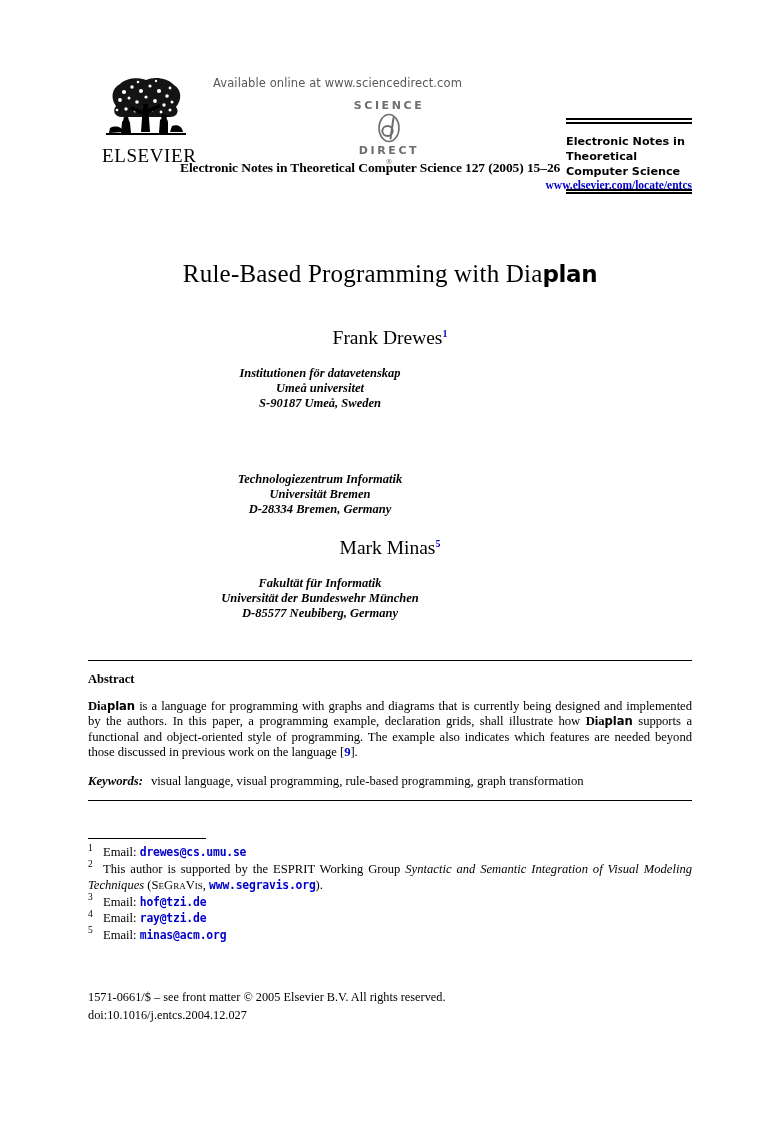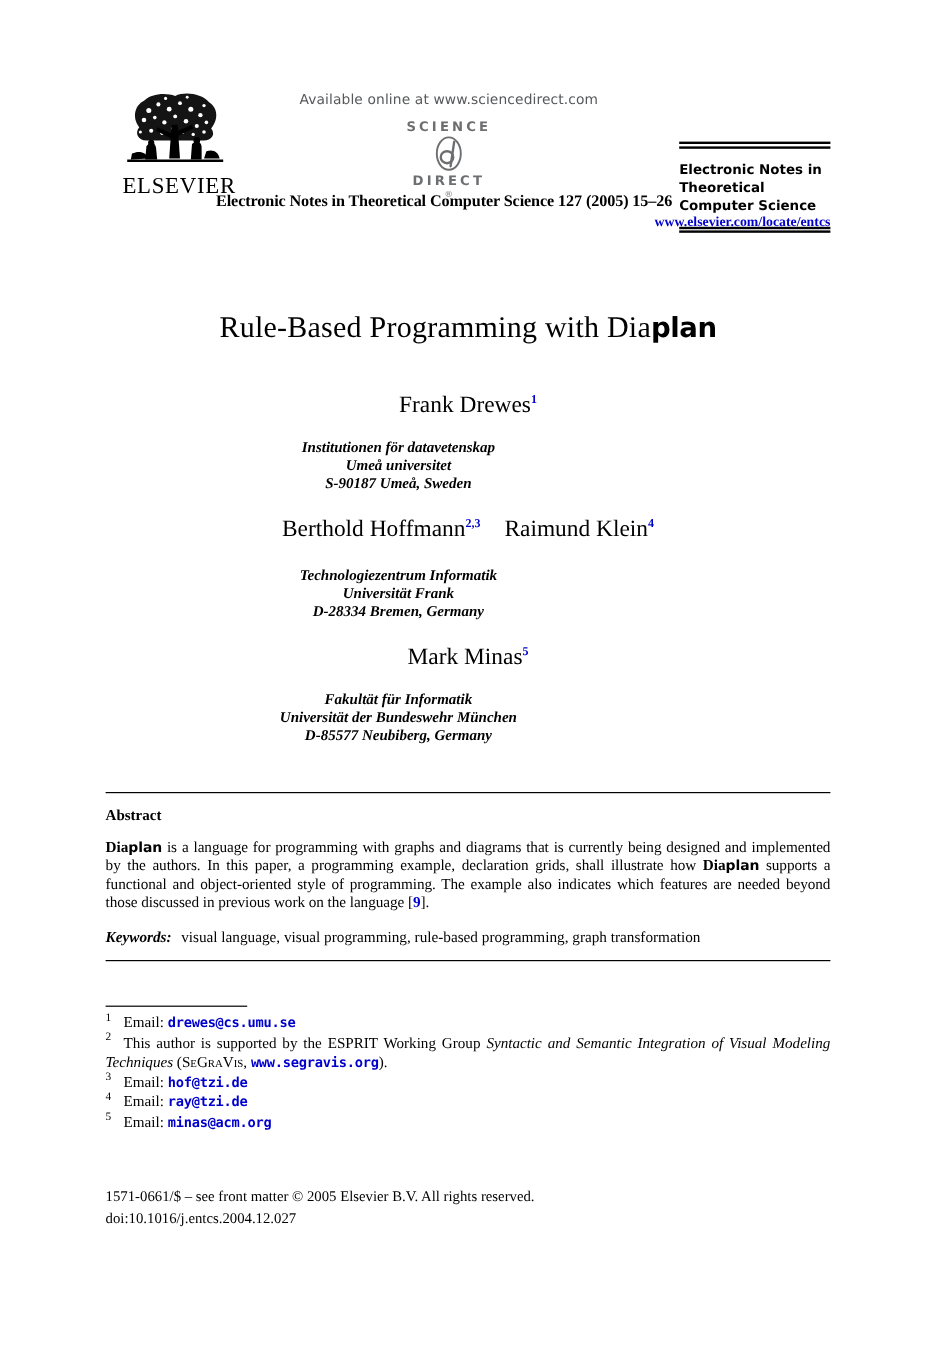--- a/index.html
+++ b/index.html
@@ -51,24 +51,24 @@
     font-family: "Liberation Serif", "DejaVu Serif", serif;
     font-size: 19px;
     letter-spacing: 0.6px;
     line-height: 22px;
     margin-top: 1px;
     white-space: nowrap;
   }
 
   .sd-block {
     position: absolute;
-    left: 110px;
+    left: 125px;
     top: 0;
     width: 352px;
-    text-align: center;
+    text-align: left;
   }
   .sd-avail {
     font-family: "DejaVu Sans", "Liberation Sans", sans-serif;
     font-size: 11.5px;
     color: #57585a;
     letter-spacing: 0.1px;
     white-space: nowrap;
   }
   .sd-logo {
     margin-top: 9px;
@@ -176,21 +176,21 @@
     color: #0000cc;
     font-weight: bold;
     font-size: 10px;
     vertical-align: super;
     line-height: 0;
   }
 
   .affil {
     position: absolute;
     width: 640px;
-    left: 12px;
+    left: 0;
     text-align: center;
     font-family: "Liberation Serif", "DejaVu Serif", serif;
     font-style: italic;
     font-weight: bold;
     font-size: 12.5px;
     line-height: 15px;
   }
   .affil-1 { top: 366px; }
   .affil-2 { top: 472px; }
   .affil-3 { top: 576px; }
@@ -386,26 +386,23 @@
 
   <div class="author author-1">
     <span>Frank Drewes</span><sup class="fn">1</sup>
   </div>
   <div class="affil affil-1">
     <div>Institutionen för datavetenskap</div>
     <div>Umeå universitet</div>
     <div>S-90187 Umeå, Sweden</div>
   </div>
 
-  <div class="author author-2">
-    <span>Berthold Hoffmann</span><sup class="fn">2,3</sup><span class="sep"></span><span>Raimund Klein</span><sup class="fn">4</sup>
-  </div>
   <div class="affil affil-2">
     <div>Technologiezentrum Informatik</div>
-    <div>Universität Frank</div>
+    <div>Universität Bremen</div>
     <div>D-28334 Bremen, Germany</div>
   </div>
 
   <div class="author author-3">
     <span>Mark Minas</span><sup class="fn">5</sup>
   </div>
   <div class="affil affil-3">
     <div>Fakultät für Informatik</div>
     <div>Universität der Bundeswehr München</div>
     <div>D-85577 Neubiberg, Germany</div>

